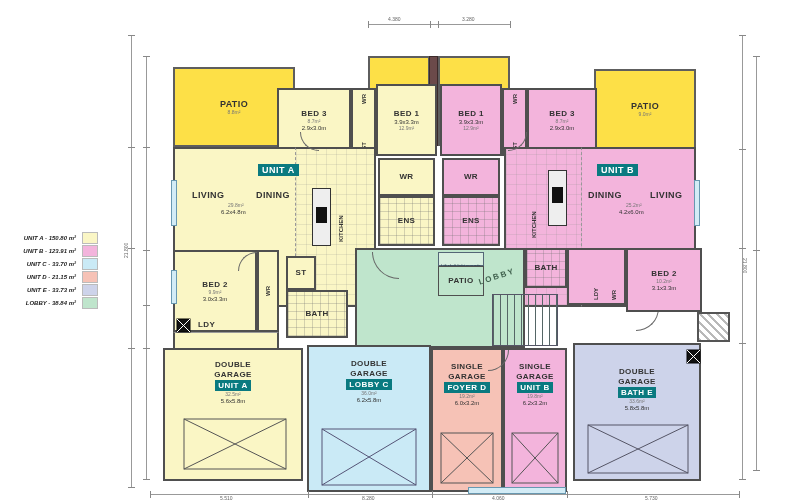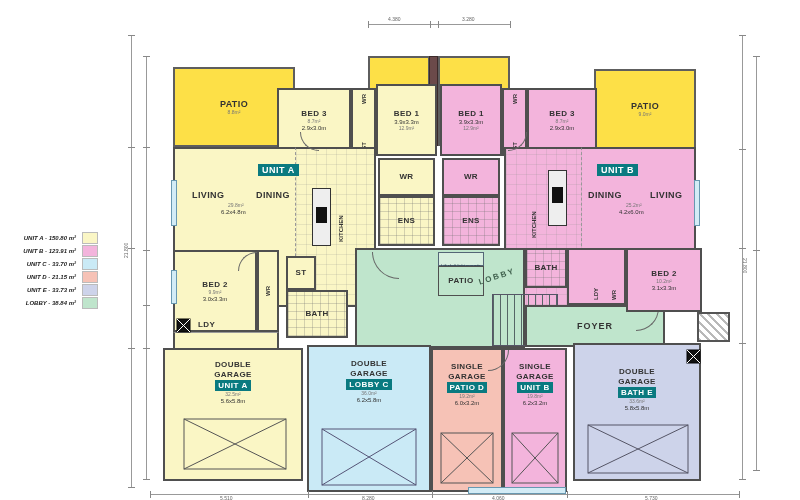--- a/index.html
+++ b/index.html
@@ -186,23 +186,20 @@
   <div class="room green" style="left:355px;top:248px;width:170px;height:100px;align-items:flex-start;justify-content:flex-start;"></div>
   <div class="abs" style="left:438px;top:252px;width:46px;height:14px;border:1px solid #567;background:#d8efe0;text-align:center;">
     <span class="note">Lift shaft light acoustic Passenger</span>
   </div>
   <div class="room green" style="left:438px;top:266px;width:46px;height:30px;border-width:1.5px;">
     <span class="rname">PATIO</span>
   </div>
   <span class="abs rname" style="left:478px;top:272px;transform:rotate(-18deg);letter-spacing:2px;color:#40614e;">LOBBY</span>
   <div class="stairs" style="left:492px;top:294px;width:66px;height:52px;"></div>
   <div class="arc" style="left:372px;top:252px;width:26px;height:26px;"></div>
-  <div class="room green" style="left:525px;top:305px;width:140px;height:42px;">
-    <span class="rname big" style="letter-spacing:1px;">FOYER</span>
-  </div>
   <div class="arc" style="left:636px;top:308px;width:22px;height:22px;transform:scaleX(-1);"></div>
 
   <div class="room pink tiled" style="left:525px;top:248px;width:42px;height:40px;">
     <span class="rname">BATH</span>
   </div>
   <div class="abs pink" style="left:567px;top:248px;width:59px;height:57px;border:2px solid #4f4f4f;"></div>
   <span class="abs rdim vtext" style="left:593px;top:258px;height:42px;font-weight:700;">LDY</span>
   <span class="abs rdim vtext" style="left:611px;top:258px;height:42px;font-weight:700;">WR</span>
   <div class="room pink" style="left:626px;top:248px;width:76px;height:64px;">
     <span class="rname">BED 2</span>
@@ -233,21 +230,21 @@
   </div>
   <svg class="abs" style="left:321px;top:428px;" width="96" height="58">
     <rect x="1" y="1" width="94" height="56" fill="none" stroke="#557"></rect>
     <line x1="1" y1="1" x2="95" y2="57" stroke="#557"></line>
       <line x1="95" y1="1" x2="1" y2="57" stroke="#557"></line>
   </svg>
 
   <div class="room salmon" style="left:431px;top:348px;width:72px;height:144px;justify-content:flex-start;padding-top:12px;">
     <span class="rname">SINGLE</span>
     <span class="rname">GARAGE</span>
-    <span class="badge sm">PATIO D</span>
+    <span class="badge sm">FOYER D</span>
     <span class="rarea">19.2m²</span>
     <span class="rdim">6.0x3.2m</span>
   </div>
   <svg class="abs" style="left:440px;top:432px;" width="54" height="52">
     <rect x="1" y="1" width="52" height="50" fill="none" stroke="#555"></rect>
     <line x1="1" y1="1" x2="53" y2="51" stroke="#555"></line>
       <line x1="53" y1="1" x2="1" y2="51" stroke="#555"></line>
   </svg>
 
   <div class="room pink" style="left:503px;top:348px;width:64px;height:144px;justify-content:flex-start;padding-top:12px;">

